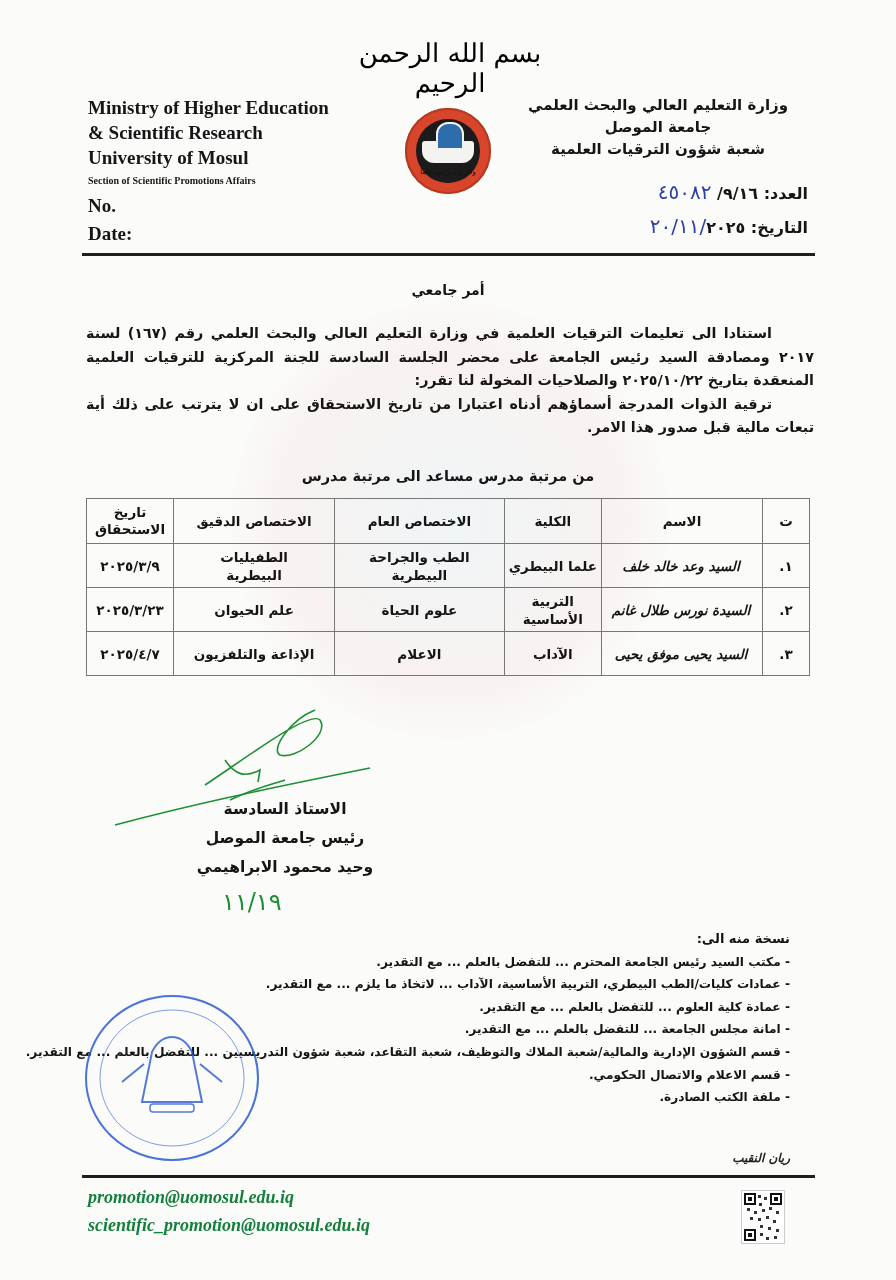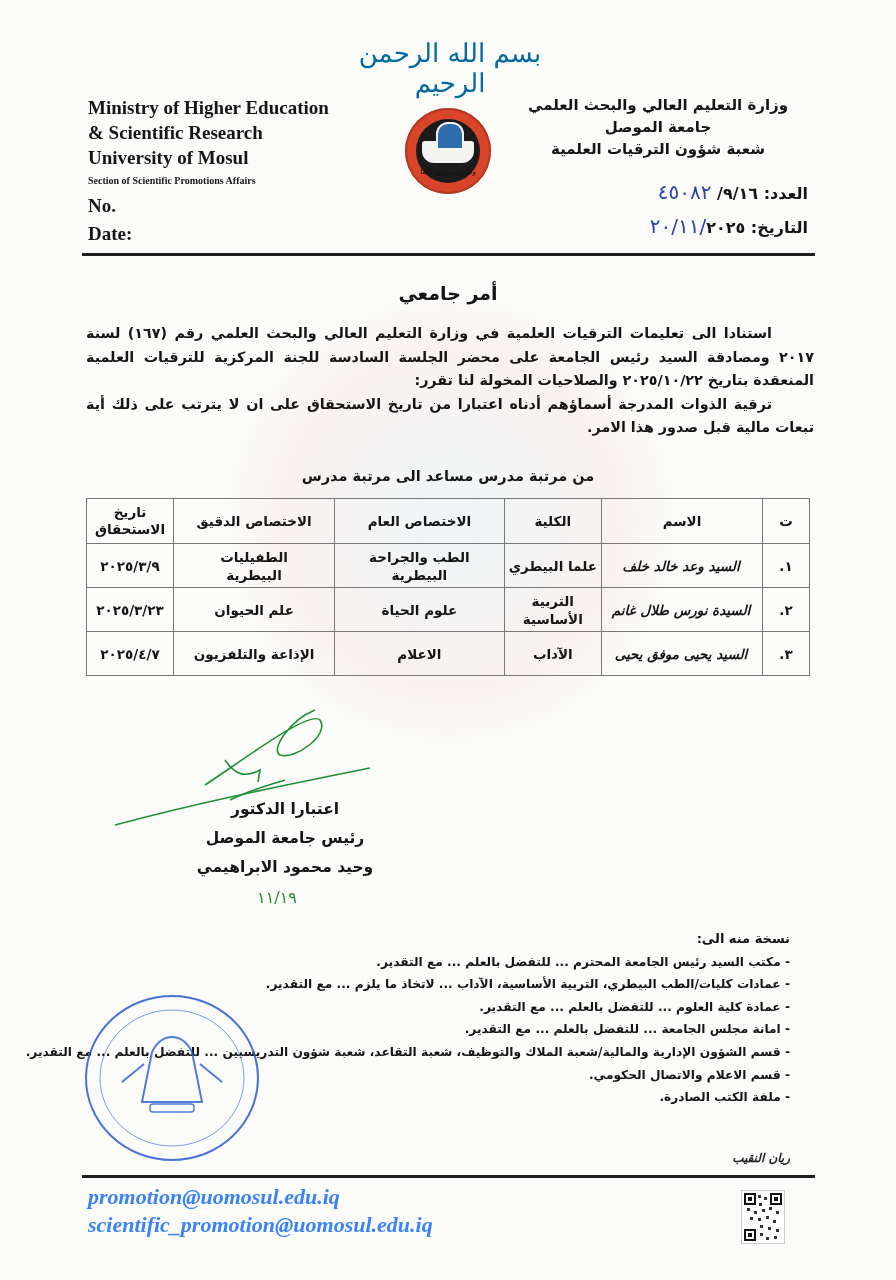--- a/index.html
+++ b/index.html
@@ -7,59 +7,59 @@
       width: 896px; height: 1280px; background: #fbfbfa; position: relative; overflow: hidden;
       font-family: "DejaVu Sans", sans-serif; color: #151515;
     }
     .abs { position: absolute; }
     .watermark {
       left: 230px; top: 300px; width: 440px; height: 440px; border-radius: 50%;
       background: radial-gradient(circle, rgba(230,240,245,0.55) 0%, rgba(245,232,228,0.45) 55%, rgba(251,251,250,0) 72%);
     }
     .basmala {
       left: 330px; top: 38px; width: 240px; text-align: center;
-      font-family: "DejaVu Serif", serif; font-size: 26px; color: #0369a1; direction: rtl;
+      font-family: "DejaVu Serif", serif; font-size: 26px; color: #000000; direction: rtl;
     }
     .en-header { left: 88px; top: 95px; font-family: "Liberation Serif", serif; font-weight: bold; color: #161616; }
     .en-header .l { font-size: 19px; line-height: 25px; white-space: nowrap; }
     .en-header .s { font-size: 10px; line-height: 22px; white-space: nowrap; }
     .en-header .nd { font-size: 19px; line-height: 28px; }
     .ar-header { right: 88px; top: 94px; width: 300px; text-align: center; direction: rtl; font-weight: bold; font-size: 15px; line-height: 22px; }
     .ar-ref { right: 88px; top: 176px; direction: rtl; text-align: right; font-weight: bold; font-size: 16px; line-height: 32px; white-space: nowrap; }
     .handwrite { color: #2b3fa6; font-weight: normal; font-size: 20px; font-family: "DejaVu Sans", sans-serif; }
     .logo { left: 405px; top: 108px; width: 86px; height: 86px; border-radius: 50%; background: #d8452a; box-shadow: inset 0 0 0 2px #b23a22; }
     .logo .inner { position: absolute; left: 11px; top: 11px; width: 64px; height: 64px; border-radius: 50%; background: #1b1b1b; }
     .logo .book { position: absolute; left: 17px; top: 33px; width: 52px; height: 22px; background: #f3f3f0; border-radius: 3px 3px 12px 12px; }
     .logo .arch { position: absolute; left: 31px; top: 14px; width: 24px; height: 24px; background: #2e6dab; border-radius: 12px 12px 2px 2px; border: 2px solid #f3f3f0; }
     .logo .motto { position: absolute; left: 8px; top: 60px; width: 70px; text-align: center; font-size: 7px; color: #111; direction: rtl; }
     .rule { left: 82px; width: 733px; height: 3px; background: #1f1f1f; }
-    .title { left: 0; width: 896px; top: 282px; text-align: center; direction: rtl; font-weight: bold; font-size: 19px; }
+    .title { left: 0; width: 896px; top: 282px; text-align: center; direction: rtl; font-weight: bold; font-size: 14px; }
     .body-text { left: 86px; width: 728px; top: 322px; direction: rtl; text-align: justify; font-weight: bold; font-size: 14.3px; line-height: 23.5px; }
     .body-text p { margin: 0; }
     .body-text .indent { text-indent: 42px; }
     .subtitle { left: 0; width: 896px; top: 468px; text-align: center; direction: rtl; font-weight: bold; font-size: 14.5px; }
     table.promo {
       position: absolute; left: 86px; top: 498px; width: 724px; border-collapse: collapse; direction: rtl;
       font-weight: bold; font-size: 13.5px;
     }
     table.promo th, table.promo td { border: 1px solid #777; text-align: center; padding: 0 4px; }
     table.promo th { height: 44px; line-height: 17px; }
     table.promo td { height: 43px; line-height: 18px; }
     table.promo td.num { width: 38px; }
     table.promo td.name { text-align: center; padding-right: 6px; width: 150px; font-style: italic; }
     .signature { left: 110px; top: 700px; width: 270px; height: 135px; }
     .sig-block { left: 170px; top: 795px; width: 230px; text-align: center; direction: rtl; font-weight: bold; font-size: 15.5px; line-height: 29px; }
-    .sig-date { left: 222px; top: 888px; width: 70px; text-align: center; color: #1e8f34; font-size: 16px; font-family: "DejaVu Sans", sans-serif; margin-left: 20px; }
+    .sig-date { left: 222px; top: 888px; width: 70px; text-align: left; color: #1e8f34; font-size: 24px; font-family: "DejaVu Sans", sans-serif; }
     .cc { right: 106px; top: 928px; width: 760px; direction: rtl; text-align: right; font-weight: bold; font-size: 12.2px; line-height: 22.6px; }
     .cc .head { font-size: 13px; }
     .cc div { white-space: nowrap; }
     .stamp { left: 82px; top: 992px; width: 180px; height: 172px; }
     .typist { right: 106px; top: 1151px; direction: rtl; font-size: 12px; font-weight: bold; color: #222; font-style: italic; }
     .footer-rule { left: 82px; width: 733px; top: 1175px; height: 3px; background: #1f1f1f; }
-    .emails { left: 88px; top: 1183px; font-family: "Liberation Serif", serif; font-style: italic; font-weight: bold; font-size: 22px; line-height: 28px; color: #3b82f6; }
+    .emails { left: 88px; top: 1183px; font-family: "Liberation Serif", serif; font-style: italic; font-weight: bold; font-size: 18px; line-height: 28px; color: #15803d; }
     .qr { left: 741px; top: 1190px; width: 42px; height: 52px; background: #fff; border: 1px solid #ccc; }
   </style>
 </head>
 <body>
 
 <div class="abs watermark"></div>
 
 <div class="abs basmala">بسم الله الرحمن الرحيم</div>
 
 <div class="abs en-header">
@@ -140,21 +140,21 @@
       <td class="name">السيد يحيى موفق يحيى</td>
       <td>الآداب</td>
       <td>الاعلام</td>
       <td>الإذاعة والتلفزيون</td>
       <td>٢٠٢٥/٤/٧</td>
     </tr>
   </tbody>
 </table>
 
 <div class="abs sig-block">
-  <div>اعتبارا الدكتور</div>
+  <div>الاستاذ السادسة</div>
   <div>رئيس جامعة الموصل</div>
   <div>وحيد محمود الابراهيمي</div>
 </div>
 
 <svg class="abs signature" viewBox="0 0 270 135">
   <path d="M95 85 C 140 55, 200 10, 210 20 C 220 35, 185 60, 170 55 C 160 50, 180 20, 205 10" fill="none" stroke="#1e8f34" stroke-width="1.6"></path>
   <path d="M115 60 C 125 75, 135 78, 150 70 L 148 82" fill="none" stroke="#1e8f34" stroke-width="1.6"></path>
   <path d="M5 125 C 80 105, 150 90, 260 68" fill="none" stroke="#1e8f34" stroke-width="1.6"></path>
   <path d="M120 100 C 140 90, 160 85, 175 80" fill="none" stroke="#1e8f34" stroke-width="1.6"></path>
 </svg>

